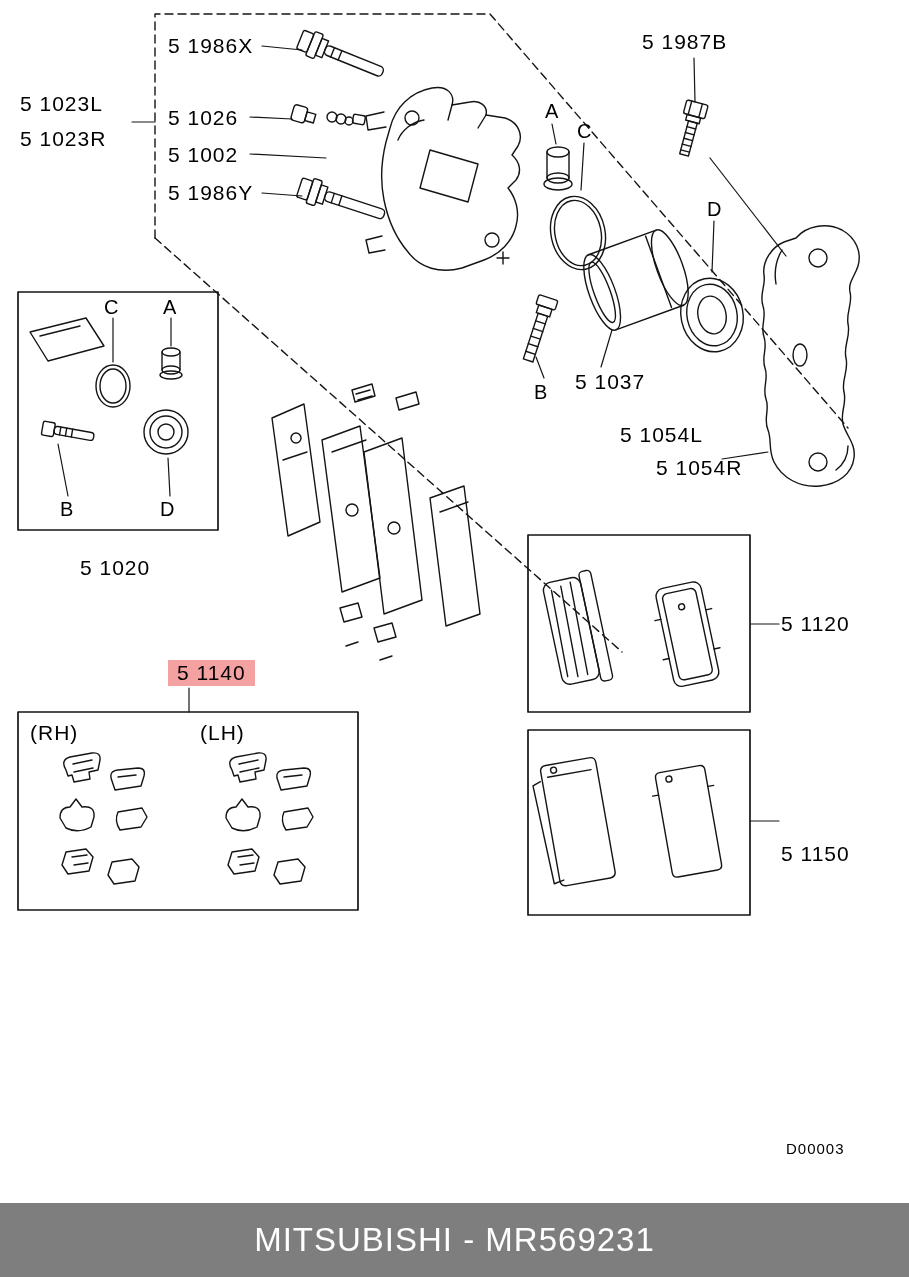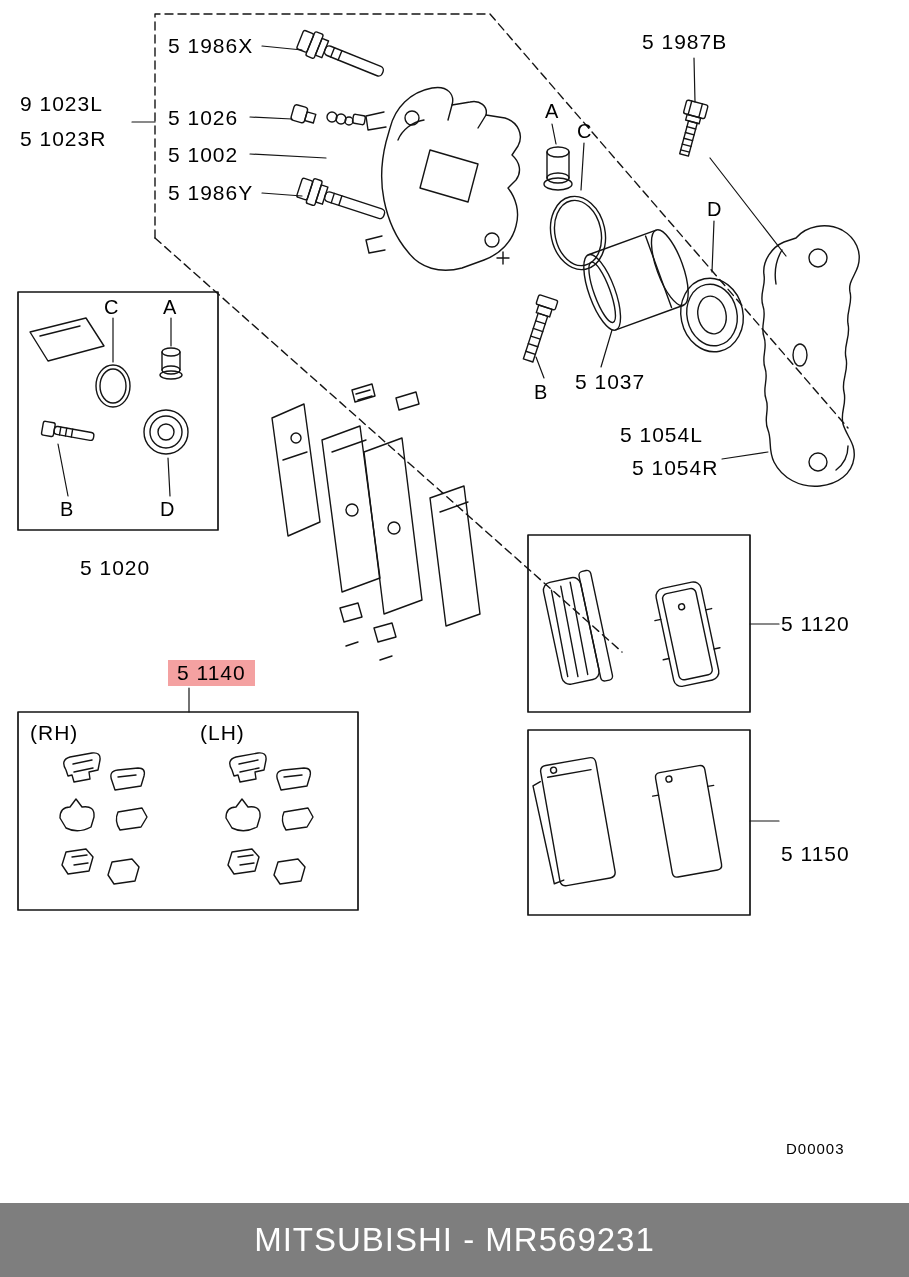--- a/index.html
+++ b/index.html
@@ -260,29 +260,29 @@
           <path d="M668 768 h40 q5 0 5 5 v96 q0 5 -5 5 h-40 q-5 0 -5 -5 v-96 q0 -5 5 -5 z"></path>
           <path d="M663 790 h-6 M713 790 h6"></path>
           <circle cx="676" cy="776" r="3"></circle>
         </g>
       </g>
 
     </g>
   </svg>
 
   <div class="plabel" style="left:168px; top:34px">5 1986X</div>
-  <div class="plabel" style="left:20px;  top:92px">9 1023L</div>
+  <div class="plabel" style="left:20px;  top:92px">5 1023L</div>
   <div class="plabel" style="left:20px;  top:127px">5 1023R</div>
   <div class="plabel" style="left:168px; top:106px">5 1026</div>
   <div class="plabel" style="left:168px; top:143px">5 1002</div>
   <div class="plabel" style="left:168px; top:181px">5 1986Y</div>
   <div class="plabel" style="left:642px; top:30px">5 1987B</div>
   <div class="plabel" style="left:575px; top:370px">5 1037</div>
   <div class="plabel" style="left:620px; top:423px">5 1054L</div>
-  <div class="plabel" style="left:632px; top:456px">5 1054R</div>
+  <div class="plabel" style="left:656px; top:456px">5 1054R</div>
   <div class="plabel" style="left:80px;  top:556px">5 1020</div>
   <div class="plabel" style="left:781px; top:612px">5 1120</div>
   <div class="plabel hl" style="left: 144px; top: 660px; background: rgb(244, 161, 161); margin-left: 24px;">5 1140</div>
   <div class="plabel" style="left:781px; top:842px">5 1150</div>
 
   <div class="pletter" style="left:545px; top:100px">A</div>
   <div class="pletter" style="left:577px; top:120px">C</div>
   <div class="pletter" style="left:707px; top:198px">D</div>
   <div class="pletter" style="left:534px; top:381px">B</div>
 

